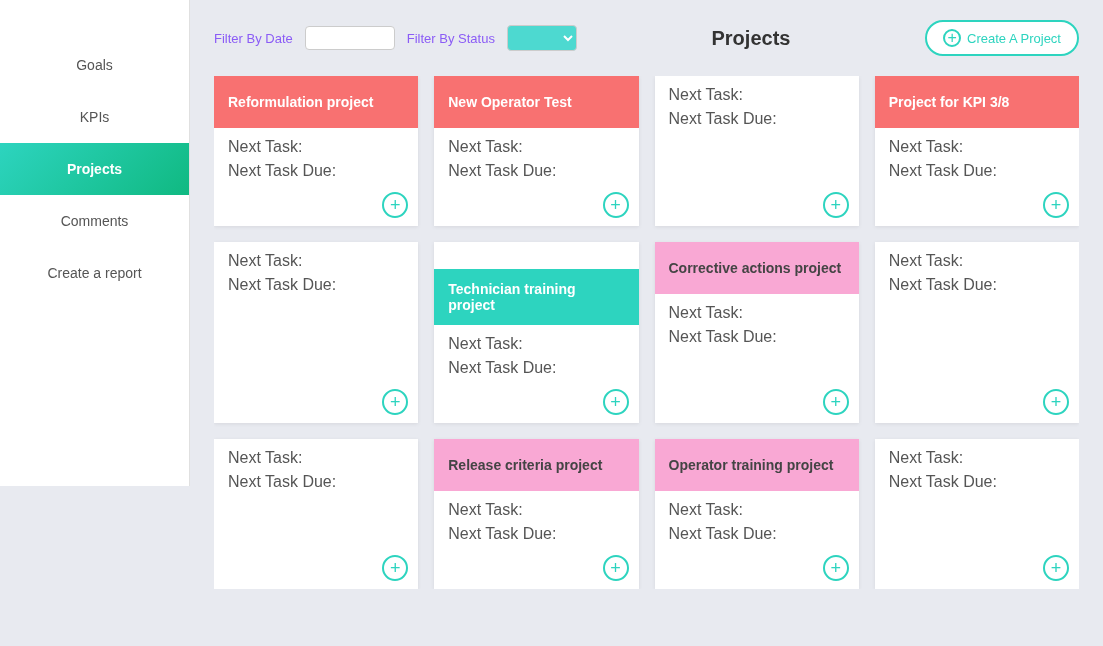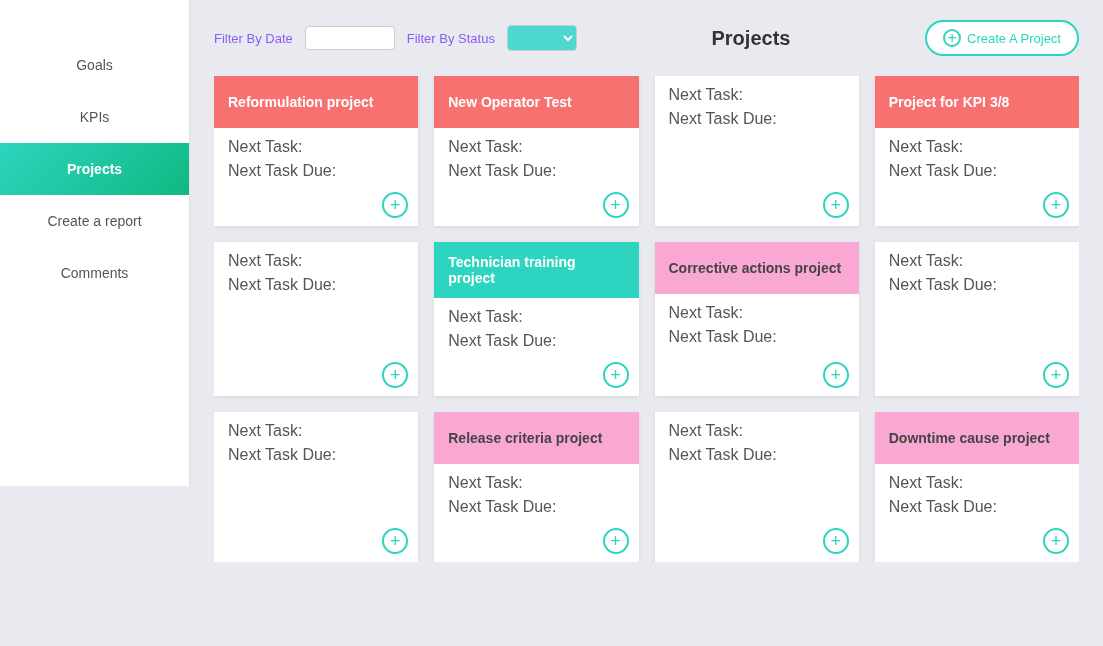--- a/index.html
+++ b/index.html
@@ -136,21 +136,21 @@
     .card-header {
       padding: 12px 14px;
       font-size: 14px;
       font-weight: 700;
       color: #fff;
       min-height: 52px;
       display: flex;
       align-items: center;
     }
     .card-header.red { background: #f87171; }
-    .card-header.teal { background: #2dd4bf; }
+    .card-header.teal { background: #2dd4bf; margin-top: 27px; }
     .card-header.gray { background: #f9a8d4; color: #444; }
 
     .card-body {
       padding: 10px 14px 8px 14px;
       flex: 1;
       display: flex;
       flex-direction: column;
       gap: 6px;
     }
     .card-field {
@@ -177,22 +177,22 @@
       line-height: 1;
     }
   </style>
 </head>
 <body>
 
 <aside class="sidebar">
   <div class="sidebar-item">Goals</div>
   <div class="sidebar-item">KPIs</div>
   <div class="sidebar-item active">Projects</div>
+  <div class="sidebar-item">Comments</div>
   <div class="sidebar-item">Create a report</div>
-  <div class="sidebar-item">Comments</div>
 </aside>
 
 <main class="main">
 
   <div class="header">
     <span class="filter-label">Filter By Date</span>
     <input class="filter-date-input" type="text" style="">
     <span class="filter-label">Filter By Status</span>
     <select class="filter-status-select">
       <option></option>
@@ -306,31 +306,31 @@
       <div class="card-body">
         <div class="card-field">Next Task:</div>
         <div class="card-field">Next Task Due:</div>
       </div>
       <div class="card-footer">
         <button class="add-icon-btn">+</button>
       </div>
     </div>
 
     <div class="card">
-      <div class="card-body">
-        <div class="card-field">Next Task:</div>
-        <div class="card-field">Next Task Due:</div>
-      </div>
-      <div class="card-footer">
-        <button class="add-icon-btn">+</button>
-      </div>
-    </div>
-
-    <div class="card">
-      <div class="card-header gray">Downtime cause project</div>
+      <div class="card-header gray">Operator training project</div>
+      <div class="card-body">
+        <div class="card-field">Next Task:</div>
+        <div class="card-field">Next Task Due:</div>
+      </div>
+      <div class="card-footer">
+        <button class="add-icon-btn">+</button>
+      </div>
+    </div>
+
+    <div class="card">
       <div class="card-body">
         <div class="card-field">Next Task:</div>
         <div class="card-field">Next Task Due:</div>
       </div>
       <div class="card-footer">
         <button class="add-icon-btn">+</button>
       </div>
     </div>
 
   </div>

